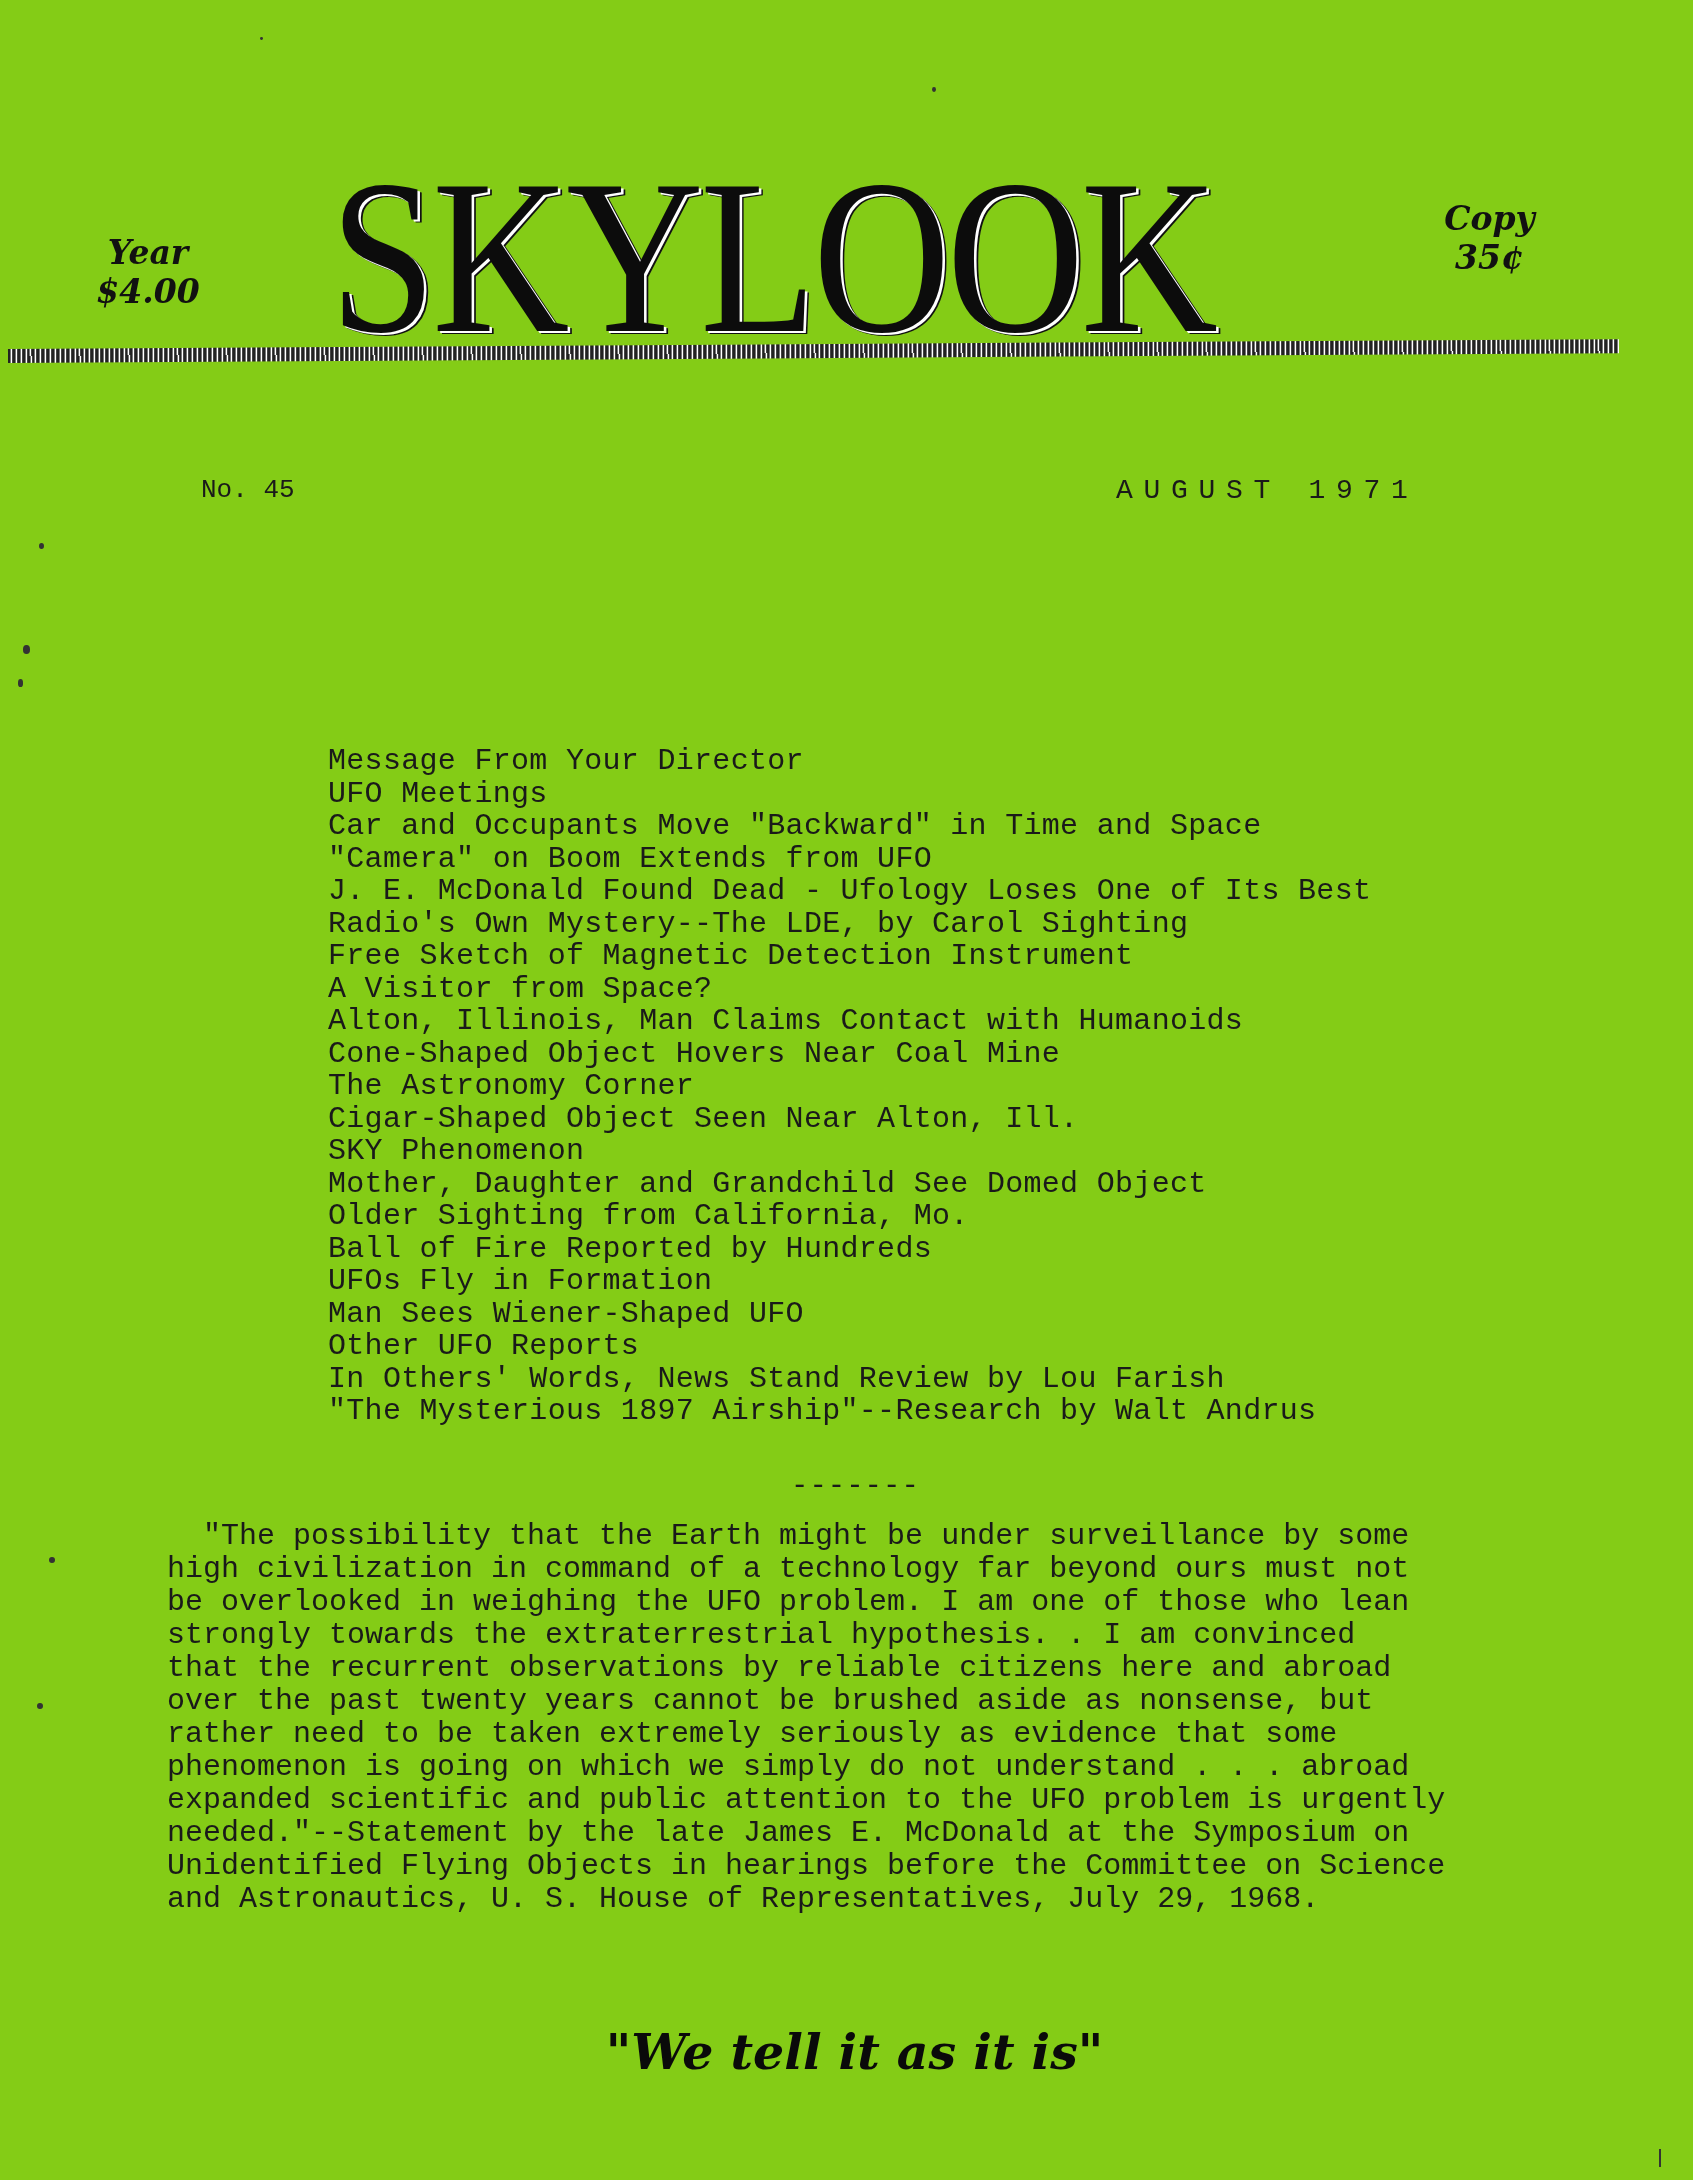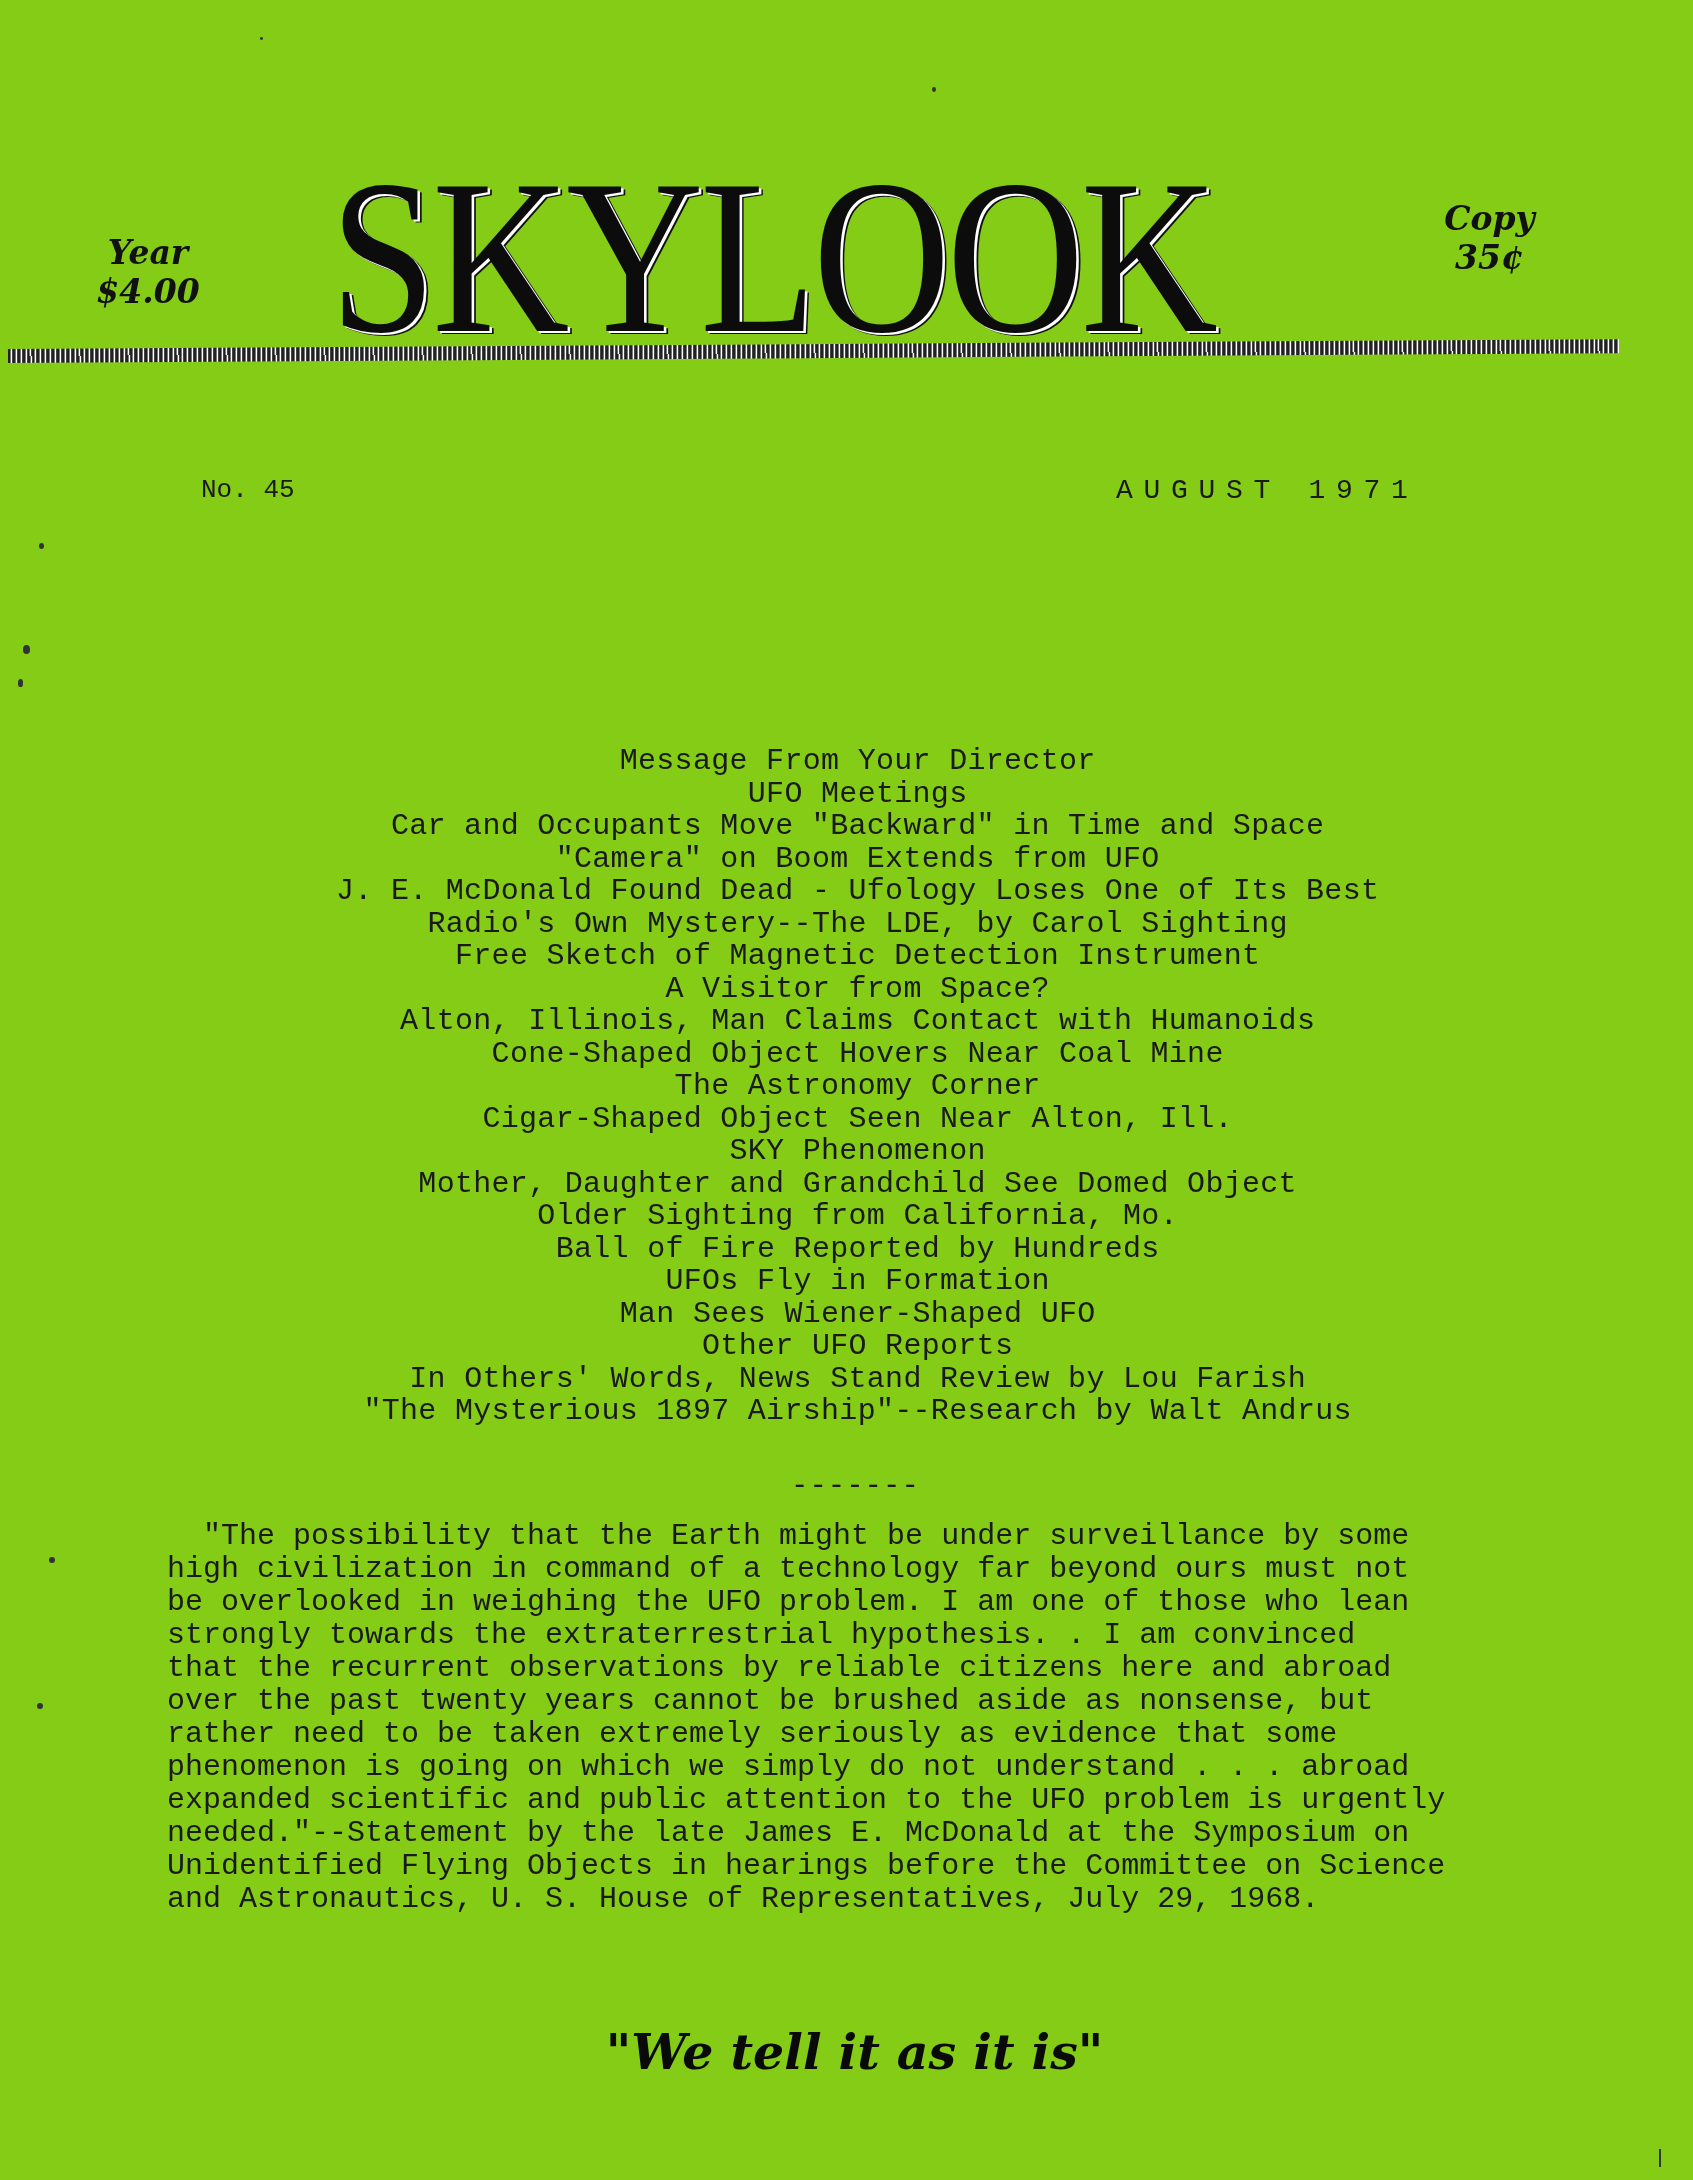--- a/index.html
+++ b/index.html
@@ -17,21 +17,21 @@
 
   .rule { position: absolute; left: 7.8px; top: 349px; width: 1611px; height: 13.6px;
     background: repeating-linear-gradient(90deg, #222 0 1.9px, #777 1.9px 2.9px, #fff 2.9px 3.9px, #444 3.9px 4.9px);
     transform: rotate(-0.35deg); transform-origin: left center; }
 
   .typed { font-family: "Liberation Mono", "DejaVu Sans Mono", monospace; color: #1a1a1a; }
 
   .issue-no { position: absolute; left: 201px; top: 475px; font-size: 26px; }
   .issue-date { position: absolute; left: 1108px; top: 475px; font-size: 28px; letter-spacing: 10.7px; margin-left: 8px; }
 
-  .toc { position: absolute; left: 336px; top: 745px; margin: 0; padding: 0; list-style: none; text-align: center; }
+  .toc { position: absolute; left: 328px; top: 745px; margin: 0; padding: 0; list-style: none; }
   .toc li { font-size: 30px; line-height: 32.5px; white-space: pre; letter-spacing: 0.3px; }
 
   .divider { position: absolute; left: 791px; top: 1470px; font-size: 29px; letter-spacing: 1px; }
 
   .quote { position: absolute; left: 167px; top: 1520px; width: 1388px; margin: 0; font-size: 30px; line-height: 33px; }
   .quote .line { display: block; white-space: pre; }
 
   .motto { position: absolute; left: 602px; top: 2023px; width: 505px; text-align: center;
     font-family: "DejaVu Serif", serif; font-style: italic; font-weight: bold; font-size: 49px; color: #0a0a0a; }
 

